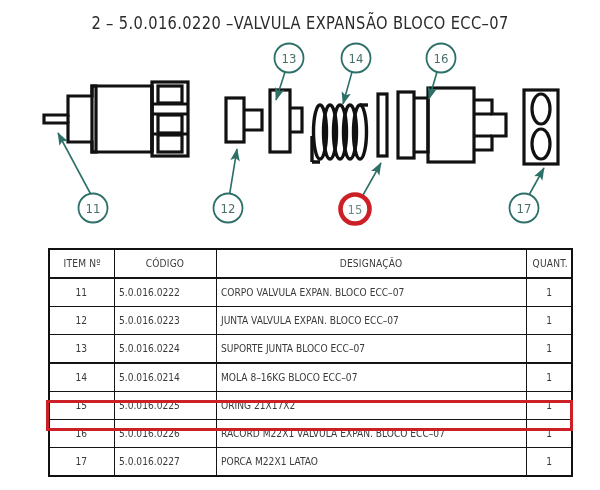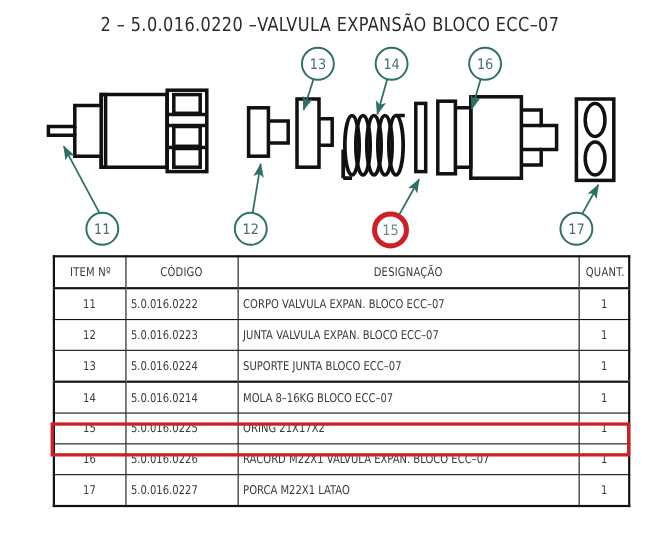--- a/index.html
+++ b/index.html
@@ -38,21 +38,21 @@
     top: 36px;
     width: 600px;
     height: 196px;
   }
   #drawing svg { display: block; }
 
   
   #parts-table-wrap {
     position: absolute;
     left: 48px;
-    top: 232px;
+    top: 248px;
     width: 523px;
   }
   table.parts {
     border-collapse: collapse;
     table-layout: fixed;
     width: 523px;
     font-family: "DejaVu Sans Condensed", "Liberation Sans", sans-serif;
     font-size: 11px;
     color: #3a3a3a;
   }

